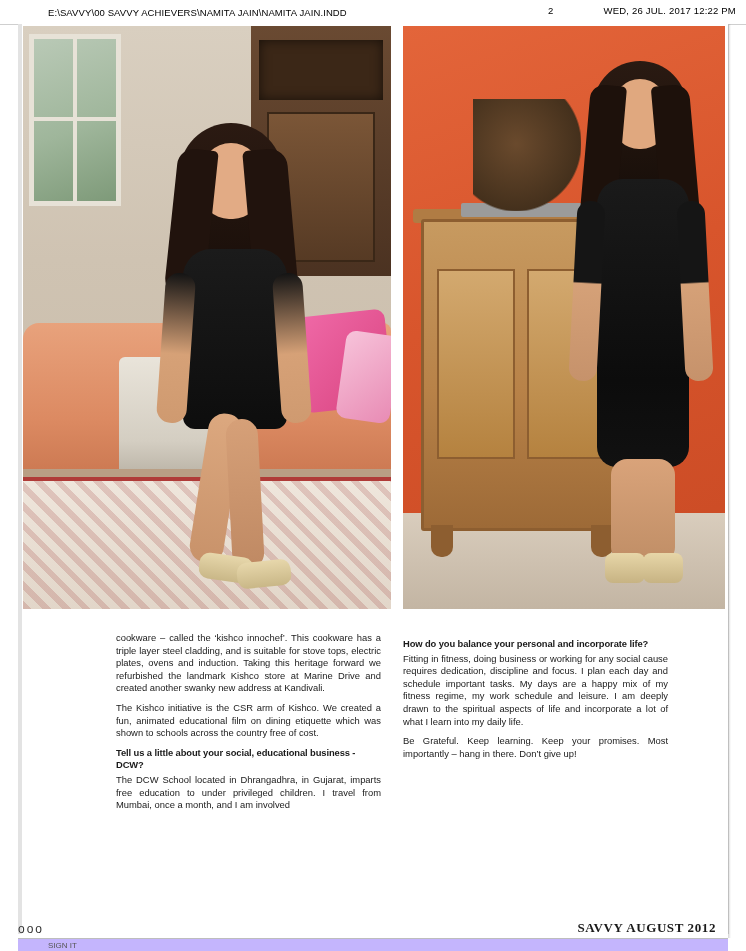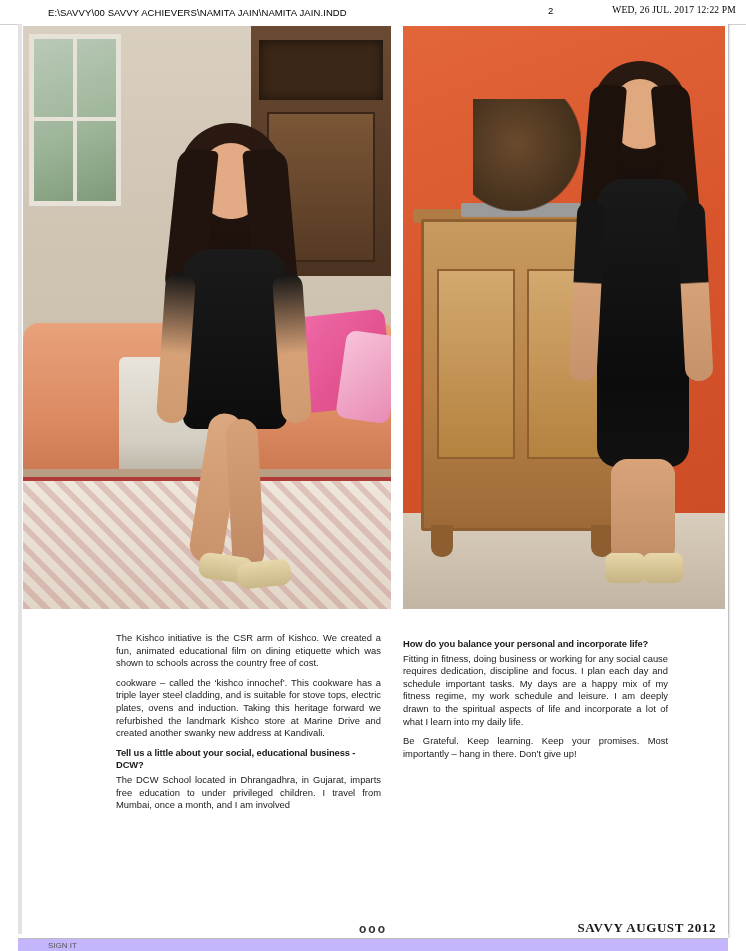--- a/index.html
+++ b/index.html
@@ -39,21 +39,20 @@
     left: 548px;
     top: 5px;
     font-size: 9.5px;
   }
   .app-bar .datetime {
     position: absolute;
     right: 10px;
     top: 5px;
     font-size: 9.5px;
     letter-spacing: 0.2px;
-    font-family: Liberation Serif, serif;
   }
 
   
   .sheet {
     position: absolute;
     left: 18px;
     top: 24px;
     width: 710px;
     height: 927px;
     background: #ffffff;
@@ -350,25 +349,24 @@
     font-size: 9.4px;
     letter-spacing: -0.1px;
   }
 
   
   .footer-dots {
     position: absolute;
     left: 0;
     top: 898px;
     width: 710px;
-    text-align: center;
     font-size: 12px;
     letter-spacing: 2px;
     color: #333;
-    font-weight: bold;
+    font-weight: normal;
   }
   .footer-issue {
     position: absolute;
     right: 12px;
     top: 896px;
     font-family: "Liberation Serif", serif;
     font-weight: bold;
     font-size: 13px;
     letter-spacing: 0.6px;
     color: #1a1a1a;
@@ -457,22 +455,22 @@
           <div class="rp-arm-r"></div>
           <div class="rp-legs"></div>
           <div class="rp-shoe-1"></div>
           <div class="rp-shoe-2"></div>
         </div>
       </div>
     </div>
 
     <div class="article">
       <div class="col">
+        <p>cookware – called the ‘kishco innochef’. This cookware has a triple layer steel cladding, and is suitable for stove tops, electric plates, ovens and induction. Taking this heritage forward we refurbished the landmark Kishco store at Marine Drive and created another swanky new address at Kandivali.</p>
         <p>The Kishco initiative is the CSR arm of Kishco. We created a fun, animated educational film on dining etiquette which was shown to schools across the country free of cost.</p>
-        <p>cookware – called the ‘kishco innochef’. This cookware has a triple layer steel cladding, and is suitable for stove tops, electric plates, ovens and induction. Taking this heritage forward we refurbished the landmark Kishco store at Marine Drive and created another swanky new address at Kandivali.</p>
         <p class="q">Tell us a little about your social, educational business - DCW?</p>
         <p>The DCW School located in Dhrangadhra, in Gujarat, imparts free education to under privileged children.  I travel from Mumbai, once a month, and I am involved</p>
       </div>
       <div class="col">
         <p class="q">How do you balance your personal and incorporate life?</p>
         <p>Fitting in fitness, doing business or working for any social cause requires dedication, discipline and focus. I plan each day and schedule important tasks. My days are a happy mix of my fitness regime, my work schedule and leisure. I am deeply drawn to the spiritual aspects of life and incorporate a lot of what I learn into my daily life.</p>
         <p>Be Grateful. Keep learning. Keep your promises. Most importantly – hang in there. Don’t give up!</p>
       </div>
     </div>
 

